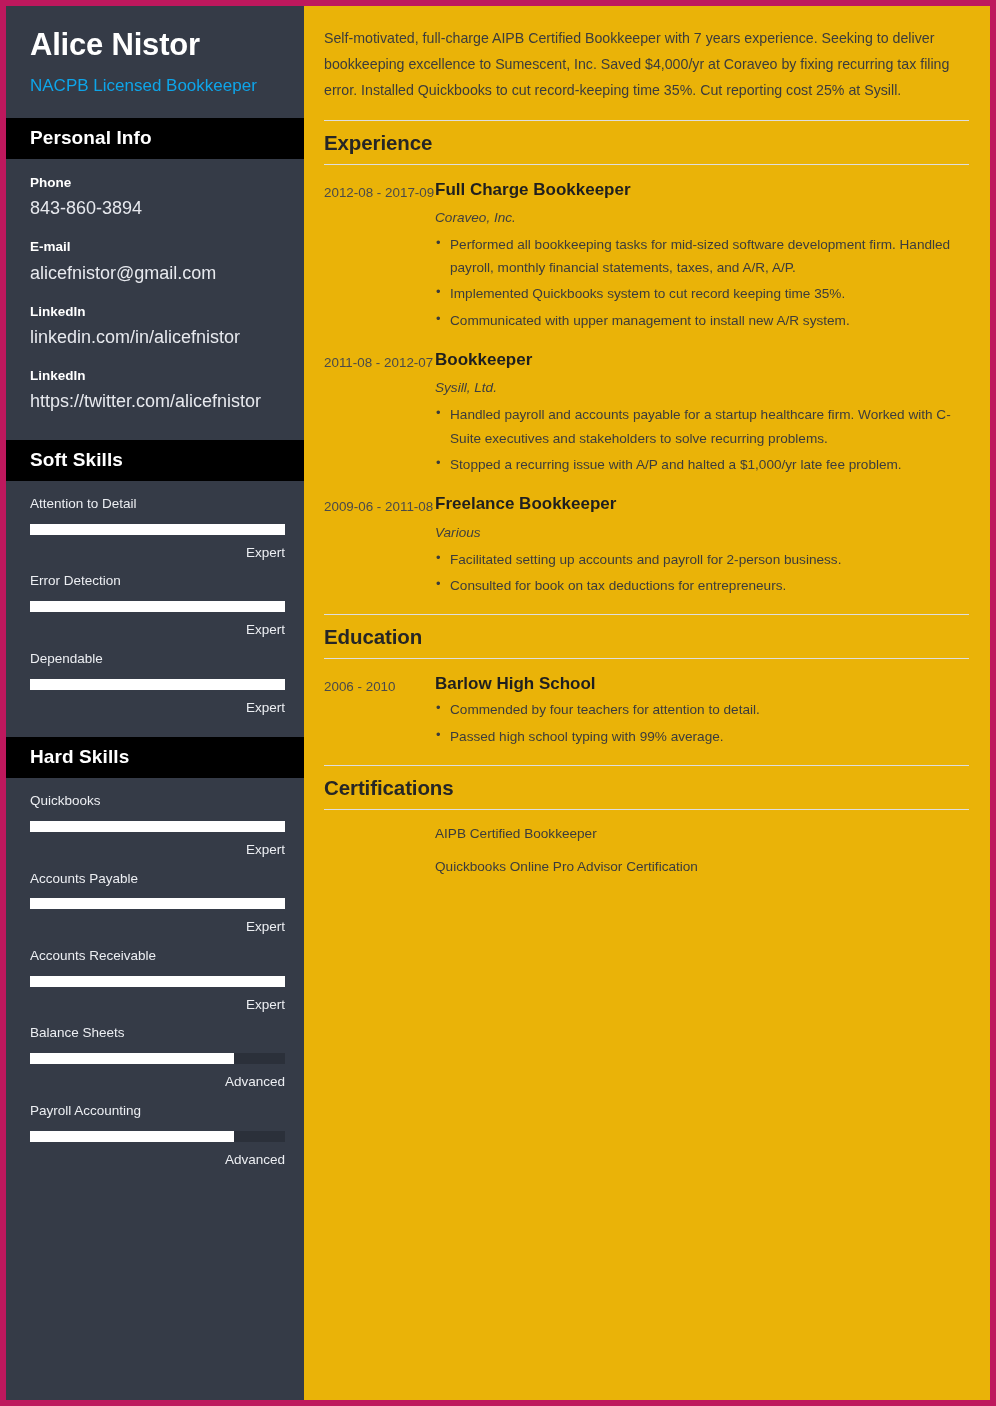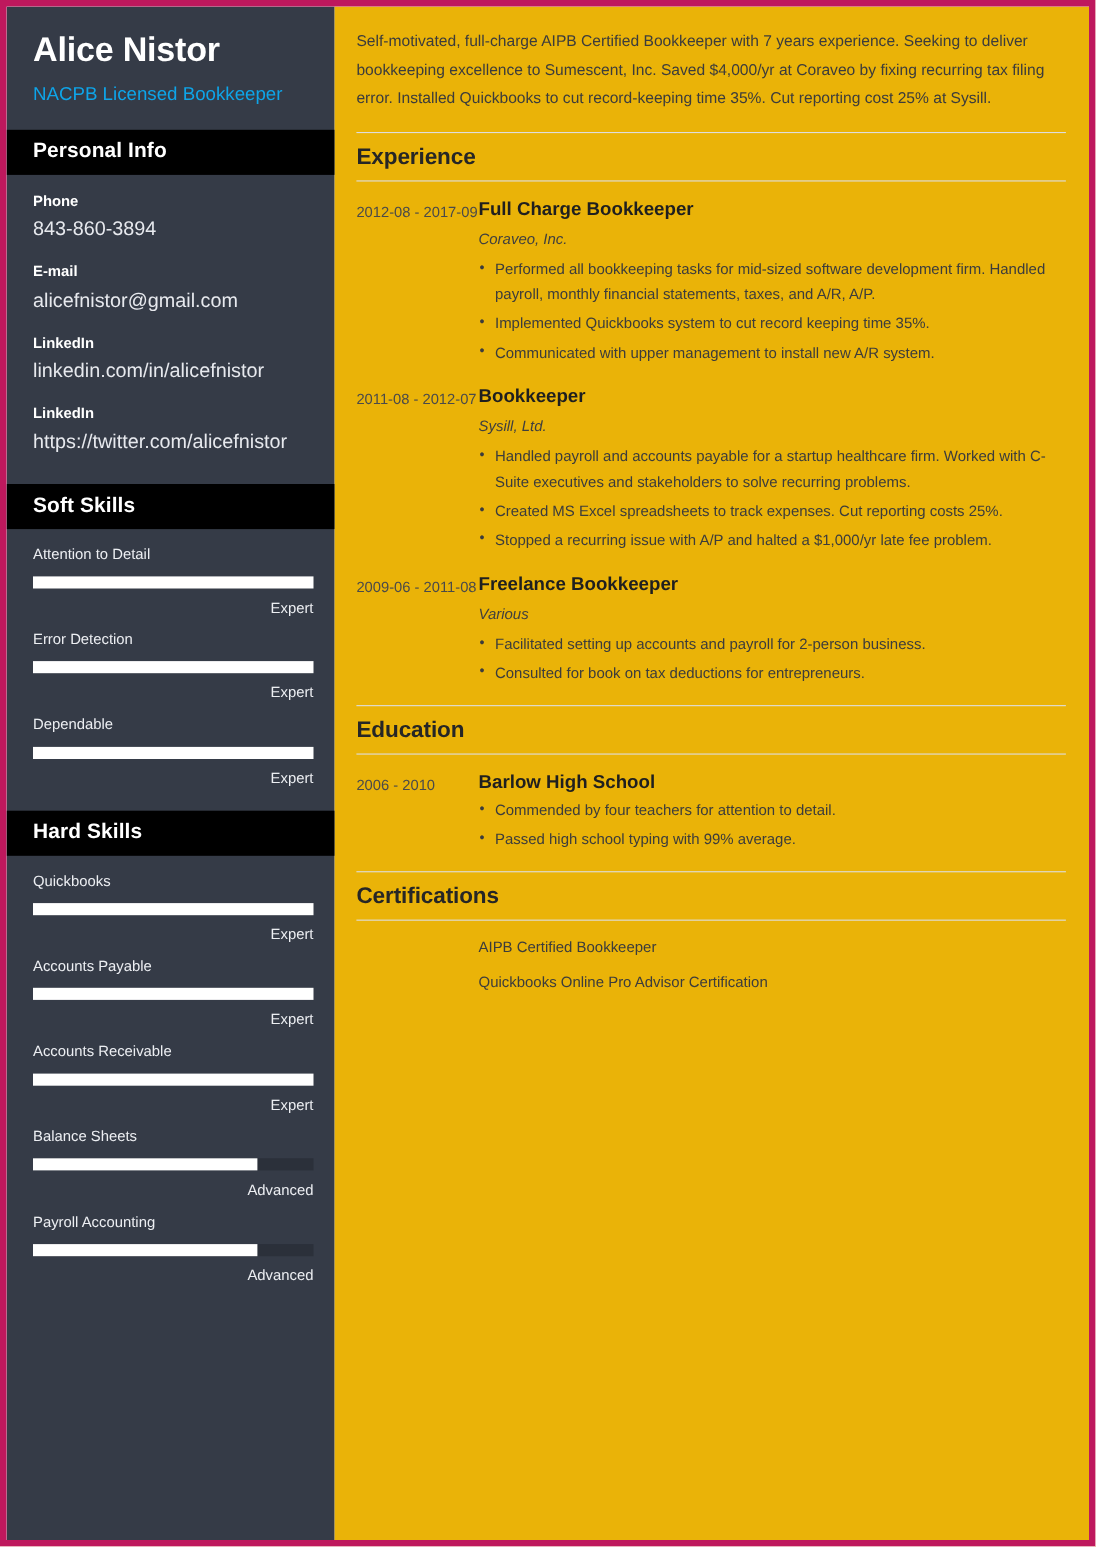--- a/index.html
+++ b/index.html
@@ -320,21 +320,20 @@
               </ul>
             </div>
           </div>
           <div class="entry ">
             <div class="entry-dates">2011-08 - 2012-07</div>
             <div class="entry-main">
               <div class="entry-title">Bookkeeper</div>
               <div class="entry-org">Sysill, Ltd.</div>
               <ul class="bullets">
                 <li>Handled payroll and accounts payable for a startup healthcare firm. Worked with C-Suite executives and stakeholders to solve recurring problems.</li>
-                <li>Created MS Excel spreadsheets to track expenses. Cut reporting costs 25%.</li>
                 <li>Stopped a recurring issue with A/P and halted a $1,000/yr late fee problem.</li>
               </ul>
             </div>
           </div>
           <div class="entry ">
             <div class="entry-dates">2009-06 - 2011-08</div>
             <div class="entry-main">
               <div class="entry-title">Freelance Bookkeeper</div>
               <div class="entry-org">Various</div>
               <ul class="bullets">

